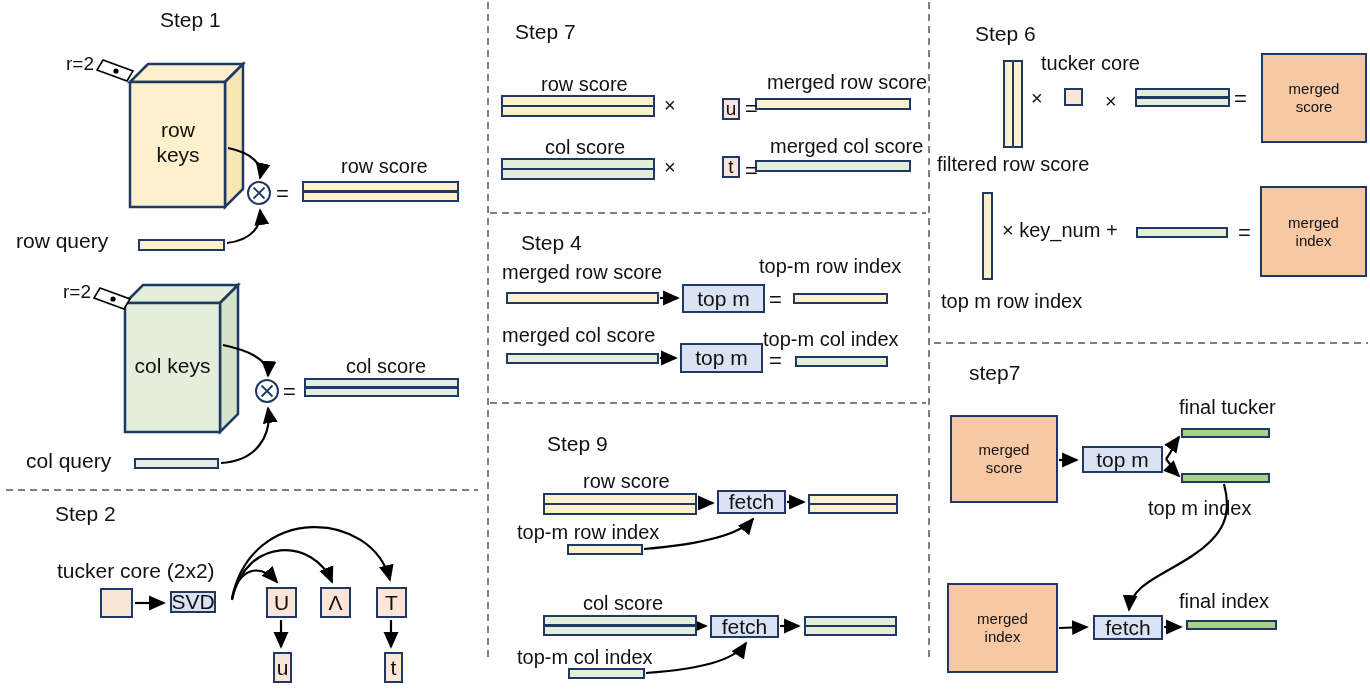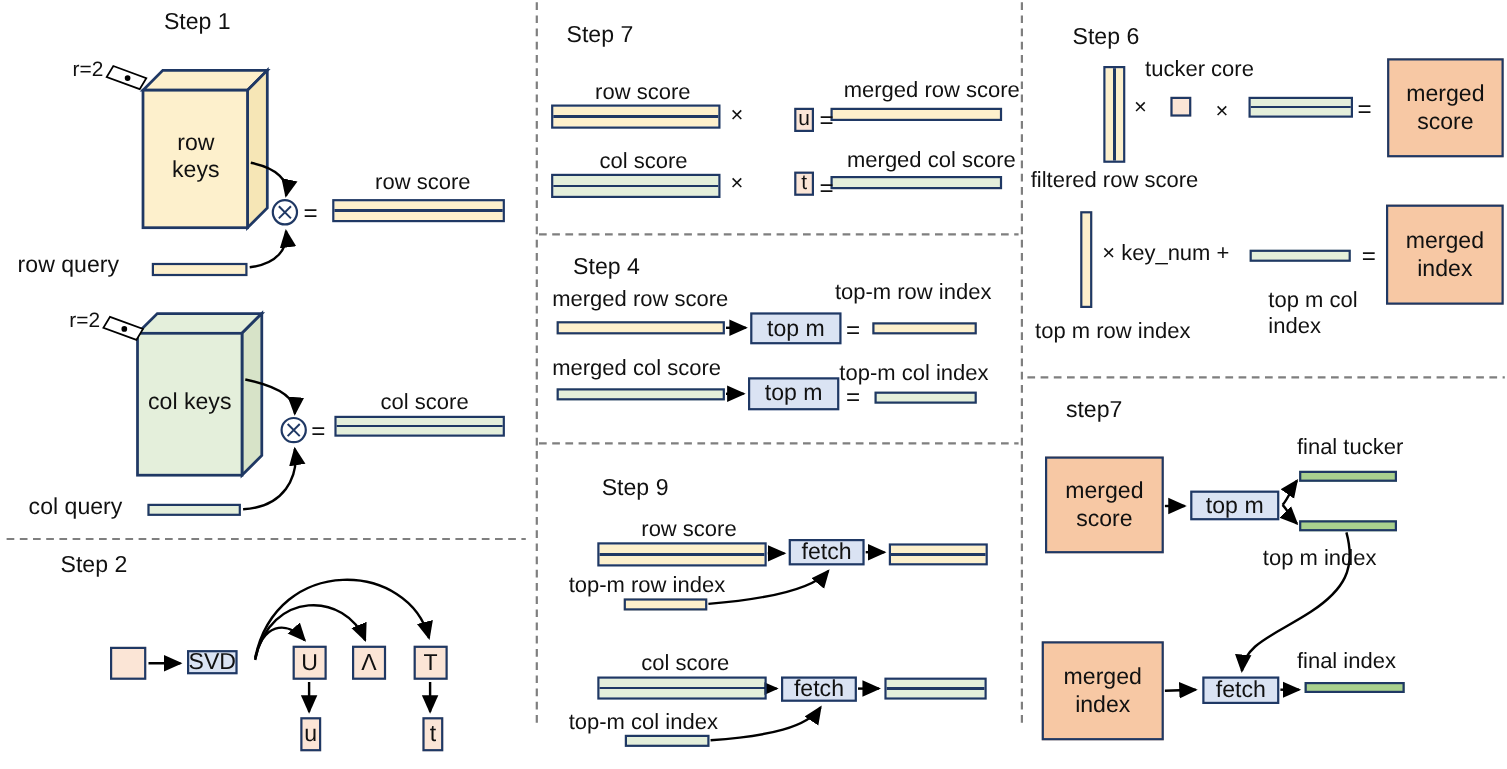--- a/index.html
+++ b/index.html
@@ -18,21 +18,21 @@
   .wrap{white-space:normal;}
   .ctr{text-align:center;}
   .bar{position:absolute;border:2px solid var(--navy);box-sizing:border-box;}
   .fy{background:var(--yellow);} .fg{background:var(--green);} .fb{background:var(--bgreen);}
   .dy{background:linear-gradient(to bottom,var(--yellow) 0 43%,var(--navy) 43% 57%,var(--yellow) 57% 100%);}
   .dg{background:linear-gradient(to bottom,var(--green) 0 43%,var(--navy) 43% 57%,var(--green) 57% 100%);}
   .vy{background:linear-gradient(to right,var(--yellow) 0 43%,var(--navy) 43% 57%,var(--yellow) 57% 100%);}
   .node{position:absolute;border:2px solid var(--navy);box-sizing:border-box;display:flex;
         align-items:center;justify-content:center;font-size:21px;color:#111;}
   .blue{background:var(--blue);} .peach{background:var(--peach);}
-  .orange{background:var(--orange);border-width:2.5px;line-height:1.2;font-size:21px;}
+  .orange{background:var(--orange);border-width:2.5px;line-height:1.2;font-size:15px;}
   .dash{stroke:var(--dash);stroke-width:2;stroke-dasharray:7 5;fill:none;}
   .arr{stroke:#000;stroke-width:2.2;fill:none;}
   .cube{stroke:var(--navy);stroke-width:2.5;}
 </style>
 </head>
 <body>
 
 <div id="canvas">
 
   <svg id="art" width="1370" height="699" viewBox="0 0 1370 699">
@@ -194,33 +194,34 @@
   <div class="node blue" style="left:1082px;top:446px;width:81px;height:27px">
       <span>top m</span>
     </div>
   <div class="node orange" style="left:947px;top:583px;width:111px;height:90px">
       <span class="wrap ctr" style="width:82px">merged index</span>
     </div>
   <div class="node blue" style="left:1093px;top:615px;width:70px;height:25px">
       <span>fetch</span>
     </div>
 
-  <div class="lbl f21" style="left:149px;top:8px">Step 1</div>
+  <div class="lbl f21" style="left:160px;top:8px">Step 1</div>
   <div class="lbl f19" style="left:66px;top:53px">r=2</div>
   <div class="lbl f21 wrap ctr" style="left:146px;top:118px;width:64px">row keys</div>
   <div class="lbl f21" style="left:16px;top:229px">row query</div>
   <div class="lbl" style="left:341px;top:155px">row score</div>
   <div class="lbl f22" style="left:276px;top:181px">=</div>
   <div class="lbl f19" style="left:63px;top:281px">r=2</div>
   <div class="lbl f21 ctr" style="left:125px;top:354px;width:95px">col keys</div>
   <div class="lbl f21" style="left:26px;top:449px">col query</div>
   <div class="lbl" style="left:346px;top:355px">col score</div>
   <div class="lbl f22" style="left:283px;top:379px">=</div>
 
   <div class="lbl f21" style="left:55px;top:502px">Step 2</div>
+  <div class="lbl f21" style="left:57px;top:559px">tucker core (2x2)</div>
 
   <div class="lbl f21" style="left:515px;top:20px">Step 7</div>
   <div class="lbl" style="left:541px;top:73px">row score</div>
   <div class="lbl" style="left:664px;top:94px">×</div>
   <div class="lbl f22" style="left:745px;top:96px">=</div>
   <div class="lbl" style="left:767px;top:71px">merged row score</div>
   <div class="lbl" style="left:545px;top:136px">col score</div>
   <div class="lbl" style="left:664px;top:156px">×</div>
   <div class="lbl f22" style="left:745px;top:158px">=</div>
   <div class="lbl" style="left:770px;top:135px">merged col score</div>
@@ -240,21 +241,20 @@
   <div class="lbl" style="left:517px;top:646px">top-m col index</div>
 
   <div class="lbl f21" style="left:975px;top:22px">Step 6</div>
   <div class="lbl" style="left:1041px;top:52px">tucker core</div>
   <div class="lbl" style="left:1031px;top:87px">×</div>
   <div class="lbl" style="left:1105px;top:90px">×</div>
   <div class="lbl f22" style="left:1234px;top:86px">=</div>
   <div class="lbl" style="left:937px;top:153px">filtered row score</div>
   <div class="lbl" style="left:1002px;top:219px">× key_num +</div>
   <div class="lbl f22" style="left:1238px;top:220px">=</div>
-  <div class="lbl wrap" style="left:1153px;top:262px;width:104px">top m col index</div>
   <div class="lbl" style="left:941px;top:290px">top m row index</div>
 
   <div class="lbl f21" style="left:969px;top:361px">step7</div>
   <div class="lbl" style="left:1179px;top:396px">final tucker</div>
   <div class="lbl" style="left:1148px;top:497px">top m index</div>
   <div class="lbl" style="left:1179px;top:590px">final index</div>
 
 </div>
 
 </body></html>

